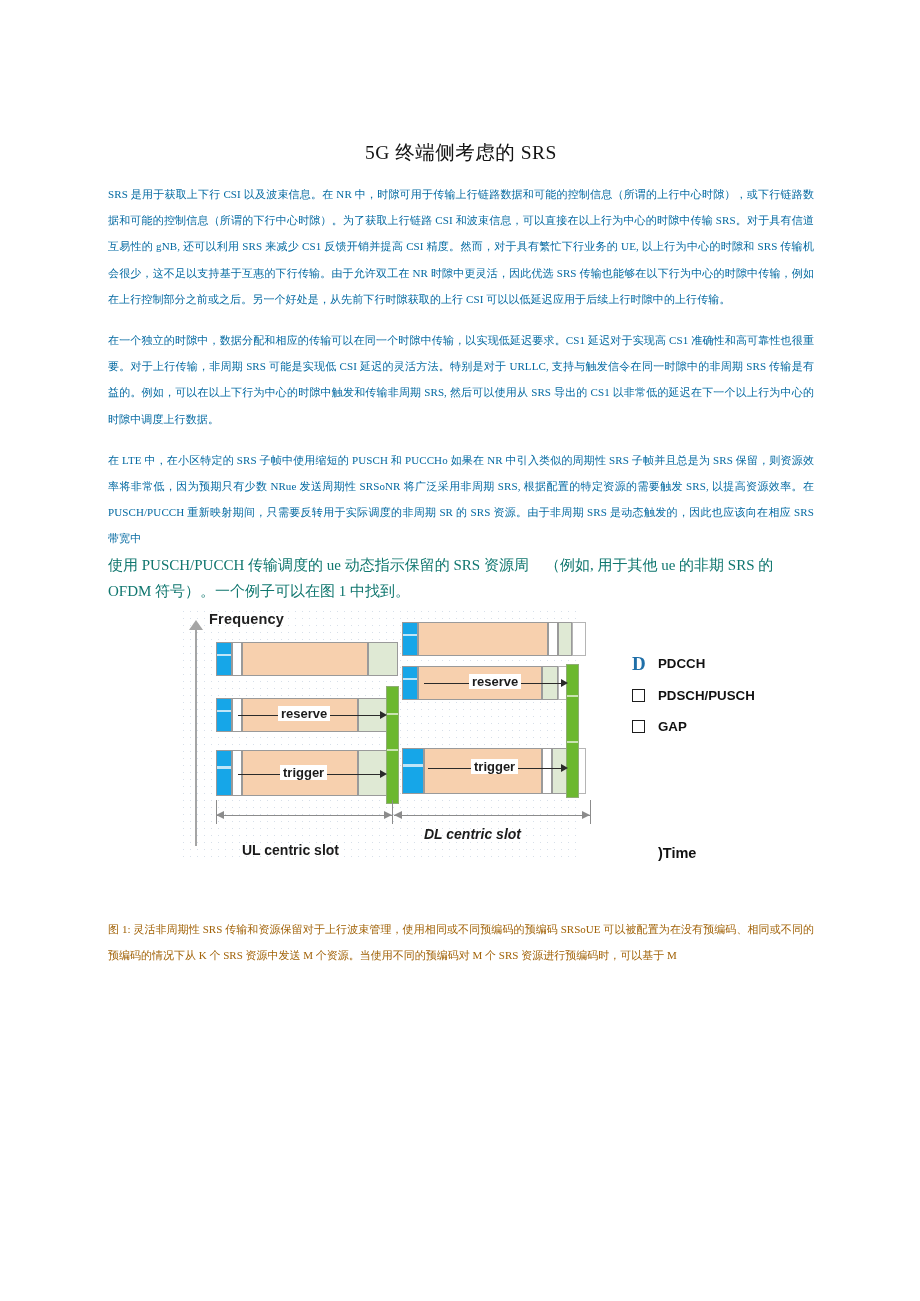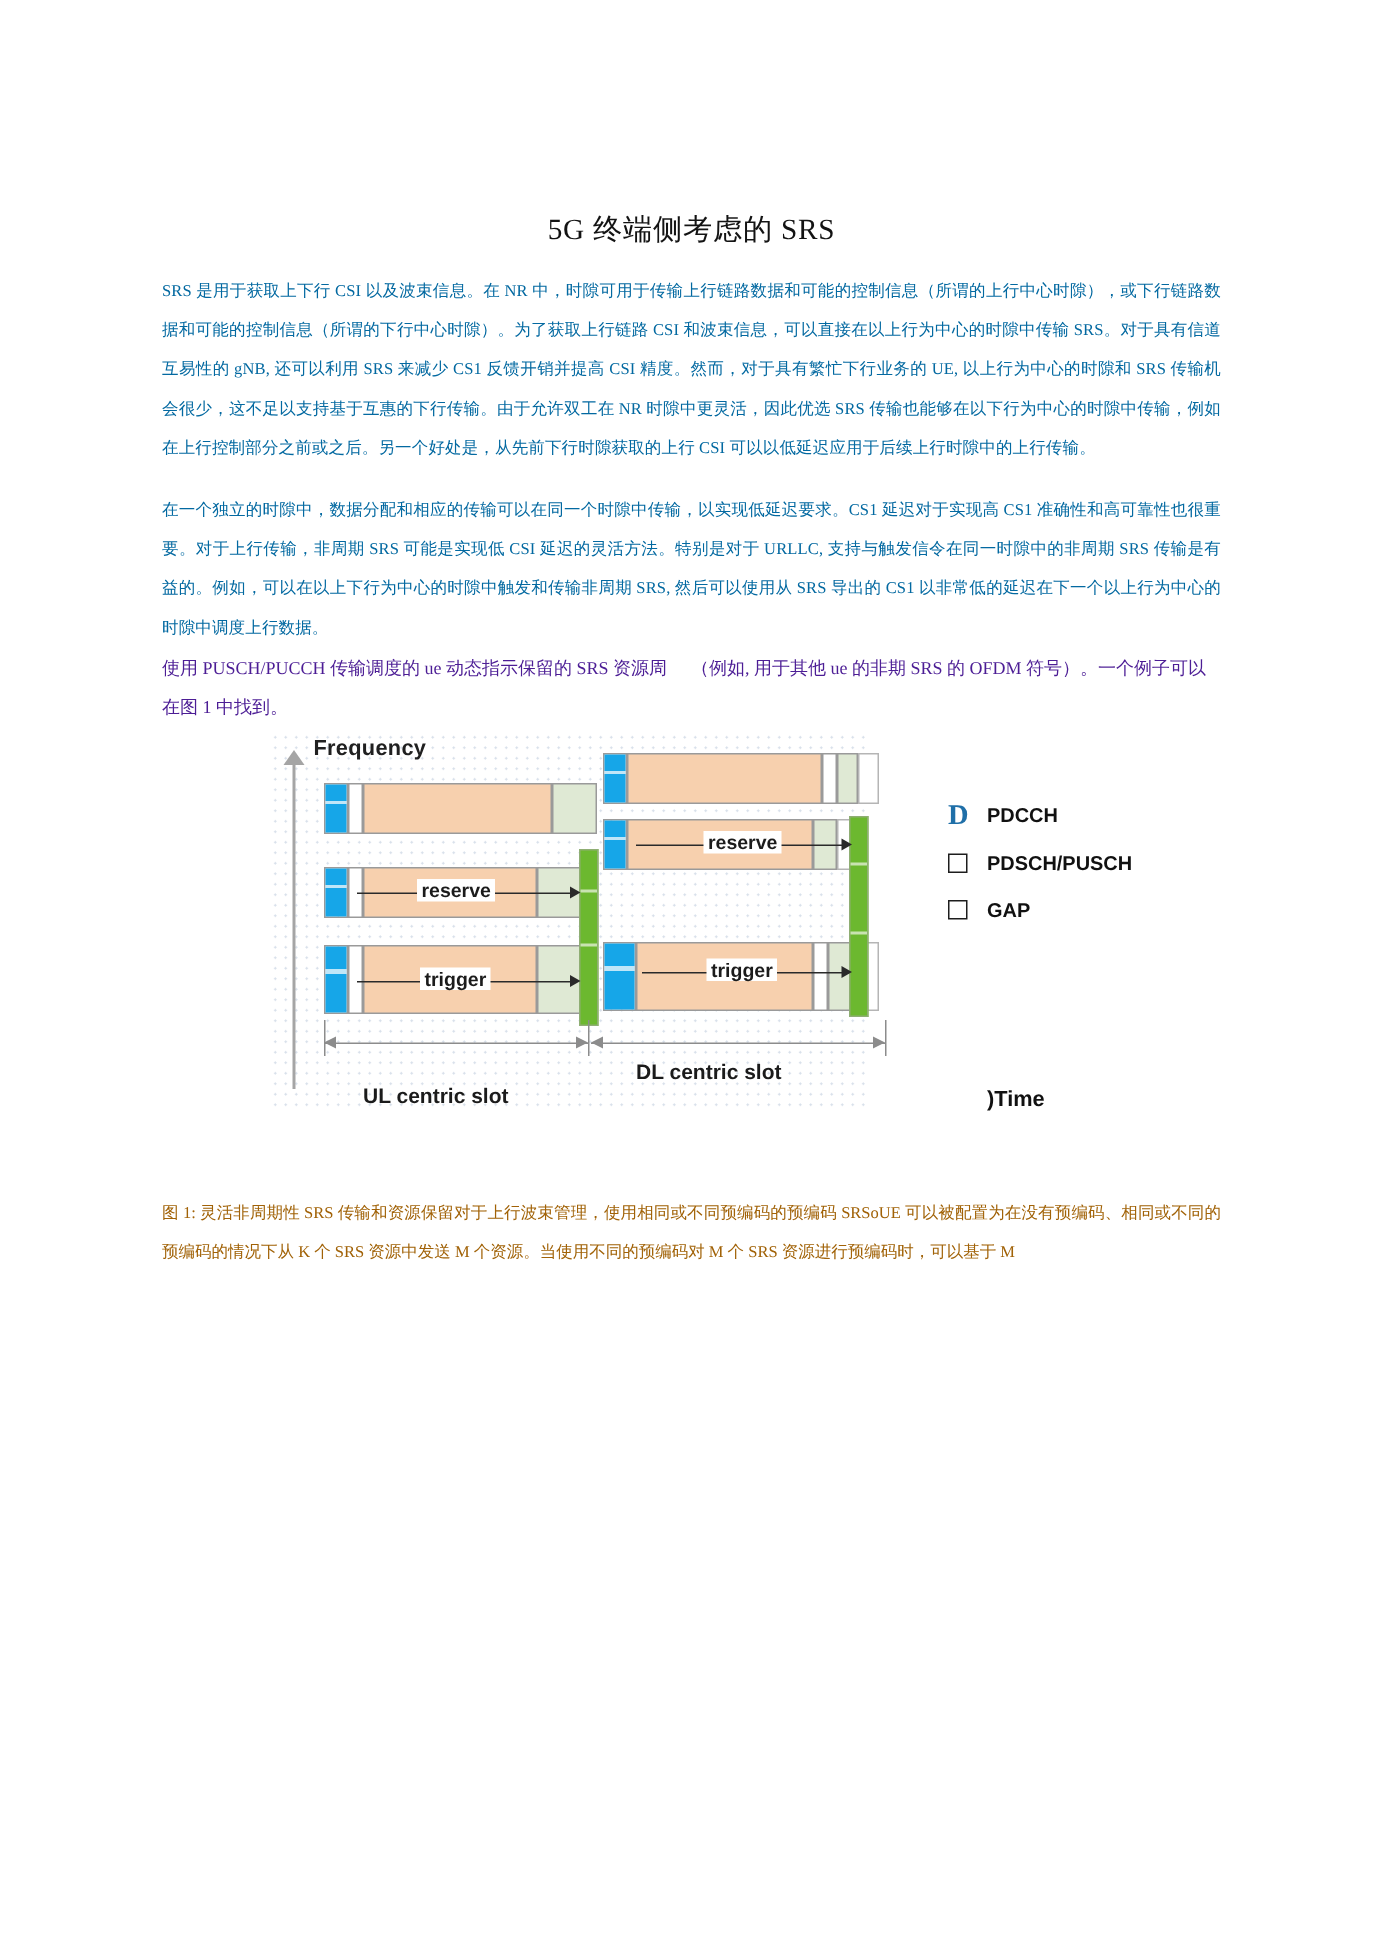--- a/index.html
+++ b/index.html
@@ -41,25 +41,25 @@
     font-size: 11px;
     line-height: 26.2px;
     text-align: justify;
     text-justify: inter-character;
     margin: 0;
     padding-top: 15px;
     color: #0369a1;
     letter-spacing: 0.1px;
   }
   .para-split {
-    font-size: 12px;
+    font-size: 15px;
     line-height: 26.2px;
     margin: 0;
     padding-top: 0;
-    color: #4c1d95;
+    color: #0f766e;
   }
   .para-split .seg-a { }
   .para-split .seg-gap { display: inline-block; width: 16px; }
 
   
   .figure-wrap {
     position: relative;
     width: 706px;
     height: 290px;
     margin-top: 4px;
@@ -245,20 +245,21 @@
 <div class="page">
   <div class="content">
 
     <h1 class="doc-title">5G 终端侧考虑的 SRS</h1>
 
     <p class="para">SRS 是用于获取上下行 CSI 以及波束信息。在 NR 中，时隙可用于传输上行链路数据和可能的控制信息（所谓的上行中心时隙），或下行链路数据和可能的控制信息（所谓的下行中心时隙）。为了获取上行链路 CSI 和波束信息，可以直接在以上行为中心的时隙中传输 SRS。对于具有信道互易性的 gNB, 还可以利用 SRS 来减少 CS1 反馈开销并提高 CSI 精度。然而，对于具有繁忙下行业务的 UE, 以上行为中心的时隙和 SRS 传输机会很少，这不足以支持基于互惠的下行传输。由于允许双工在 NR 时隙中更灵活，因此优选 SRS 传输也能够在以下行为中心的时隙中传输，例如在上行控制部分之前或之后。另一个好处是，从先前下行时隙获取的上行 CSI 可以以低延迟应用于后续上行时隙中的上行传输。</p>
 
     <p class="para">在一个独立的时隙中，数据分配和相应的传输可以在同一个时隙中传输，以实现低延迟要求。CS1 延迟对于实现高 CS1 准确性和高可靠性也很重要。对于上行传输，非周期 SRS 可能是实现低 CSI 延迟的灵活方法。特别是对于 URLLC, 支持与触发信令在同一时隙中的非周期 SRS 传输是有益的。例如，可以在以上下行为中心的时隙中触发和传输非周期 SRS, 然后可以使用从 SRS 导出的 CS1 以非常低的延迟在下一个以上行为中心的时隙中调度上行数据。</p>
 
 
+    <p class="para">在 LTE 中，在小区特定的 SRS 子帧中使用缩短的 PUSCH 和 PUCCHo 如果在 NR 中引入类似的周期性 SRS 子帧并且总是为 SRS 保留，则资源效率将非常低，因为预期只有少数 NRue 发送周期性 SRSoNR 将广泛采用非周期 SRS, 根据配置的特定资源的需要触发 SRS, 以提高资源效率。在 PUSCH/PUCCH 重新映射期间，只需要反转用于实际调度的非周期 SR 的 SRS 资源。由于非周期 SRS 是动态触发的，因此也应该向在相应 SRS 带宽中</p>
 
     <p class="para-split"><span class="seg-a">使用 PUSCH/PUCCH 传输调度的 ue 动态指示保留的 SRS 资源周</span><span class="seg-gap"></span><span class="seg-b">（例如, 用于其他 ue 的非期 SRS 的 OFDM 符号）。一个例子可以在图 1 中找到。</span></p>
 
     <div class="figure-wrap">
       <div class="fig">
 
         <div class="dotgrid"></div>
 
         <div class="freq-axis">
           <div class="head"></div>
@@ -353,21 +354,21 @@
 
         <div class="dim-line" style="left:36px; top:207px; width:176px;"></div>
         <div class="dim-head-l" style="left:36px; top:203px;"></div>
         <div class="dim-head-r" style="left:204px; top:203px;"></div>
 
         <div class="dim-line" style="left:214px; top:207px; width:196px;"></div>
         <div class="dim-head-l" style="left:214px; top:203px;"></div>
         <div class="dim-head-r" style="left:402px; top:203px;"></div>
 
         <div class="slot-label" style="left:62px; top:234px;">UL centric slot</div>
-        <div class="slot-label" style="left:244px; top:218px;">DL centric slot</div>
+        <div class="slot-label" style="left:244px; top:218px;font-style:italic;">DL centric slot</div>
 
         <div class="legend">
           <div class="legend-row">
             <span class="sw-pdcch">D</span>
             <span>PDCCH</span>
           </div>
           <div class="legend-row">
             <span class="sw sw-box"></span>
             <span>PDSCH/PUSCH</span>
           </div>

